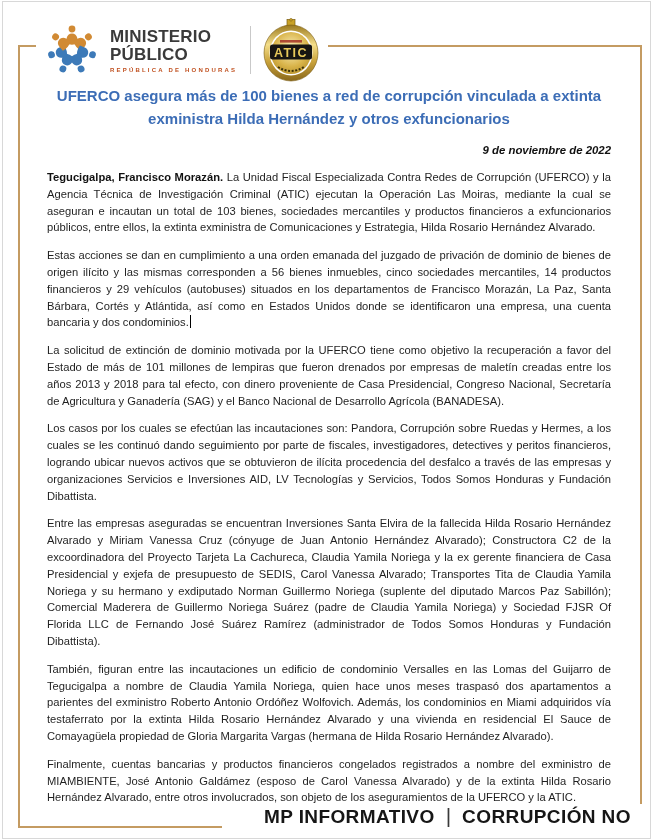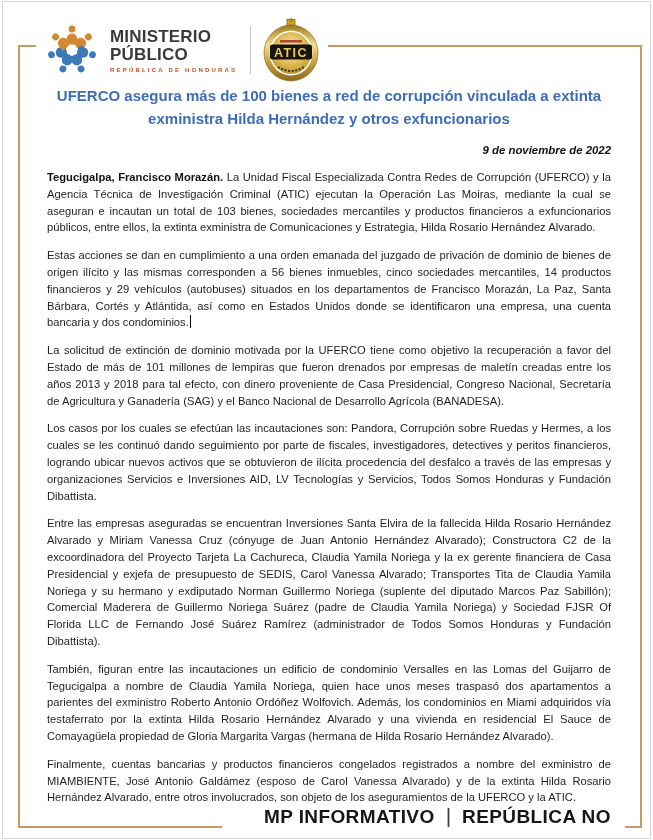--- a/index.html
+++ b/index.html
@@ -105,17 +105,17 @@
       <p class="para"><span>Los casos por los cuales se efectúan las incautaciones son: Pandora, Corrupción sobre Ruedas y Hermes, a los cuales se les continuó dando seguimiento por parte de fiscales, investigadores, detectives y peritos financieros, logrando ubicar nuevos activos que se obtuvieron de ilícita procedencia del desfalco a través de las empresas y organizaciones Servicios e Inversiones AID, LV Tecnologías y Servicios, Todos Somos Honduras y Fundación Dibattista.</span></p>
       <p class="para"><span>Entre las empresas aseguradas se encuentran Inversiones Santa Elvira de la fallecida Hilda Rosario Hernández Alvarado y Miriam Vanessa Cruz (cónyuge de Juan Antonio Hernández Alvarado); Constructora C2 de la excoordinadora del Proyecto Tarjeta La Cachureca, Claudia Yamila Noriega y la ex gerente financiera de Casa Presidencial y exjefa de presupuesto de SEDIS, Carol Vanessa Alvarado; Transportes Tita de Claudia Yamila Noriega y su hermano y exdiputado Norman Guillermo Noriega (suplente del diputado Marcos Paz Sabillón); Comercial Maderera de Guillermo Noriega Suárez (padre de Claudia Yamila Noriega) y Sociedad FJSR Of Florida LLC de Fernando José Suárez Ramírez (administrador de Todos Somos Honduras y Fundación Dibattista).</span></p>
       <p class="para"><span>También, figuran entre las incautaciones un edificio de condominio Versalles en las Lomas del Guijarro de Tegucigalpa a nombre de Claudia Yamila Noriega, quien hace unos meses traspasó dos apartamentos a parientes del exministro Roberto Antonio Ordóñez Wolfovich. Además, los condominios en Miami adquiridos vía testaferrato por la extinta Hilda Rosario Hernández Alvarado y una vivienda en residencial El Sauce de Comayagüela propiedad de Gloria Margarita Vargas (hermana de Hilda Rosario Hernández Alvarado).</span></p>
       <p class="para"><span>Finalmente, cuentas bancarias y productos financieros congelados registrados a nombre del exministro de MIAMBIENTE, José Antonio Galdámez (esposo de Carol Vanessa Alvarado) y de la extinta Hilda Rosario Hernández Alvarado, entre otros involucrados, son objeto de los aseguramientos de la UFERCO y la ATIC.</span></p>
     </div>
   </div>
 
   <div class="footer">
     <span class="footer-label">MP INFORMATIVO</span>
     <span class="footer-sep">|</span>
-    <span class="footer-label">REPÚBLICA NO</span>
+    <span class="footer-label">CORRUPCIÓN NO</span>
   </div>
 
   <div class="window-edge"></div>
 </div>
 
 </body></html>

